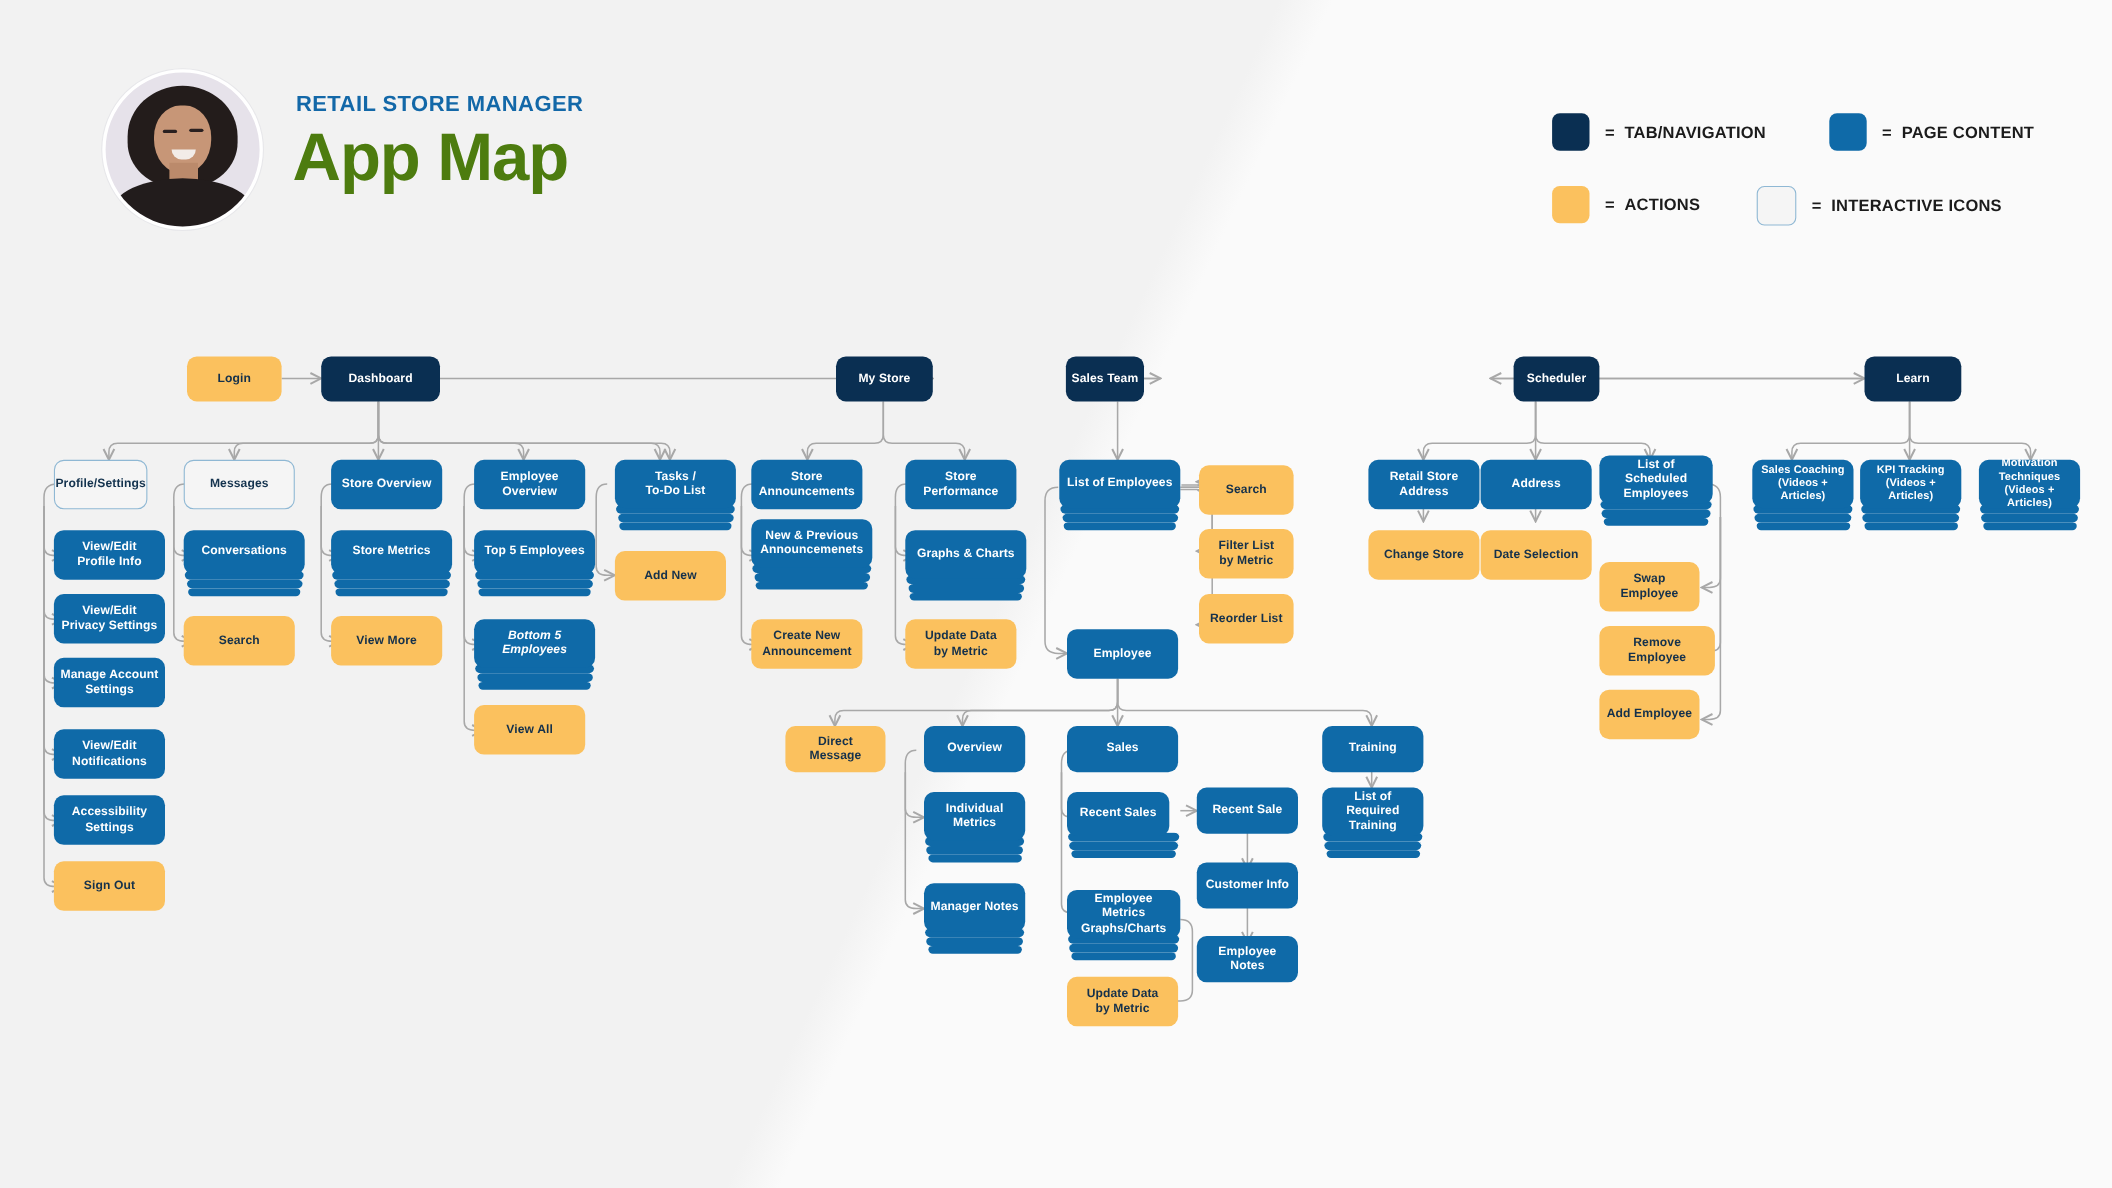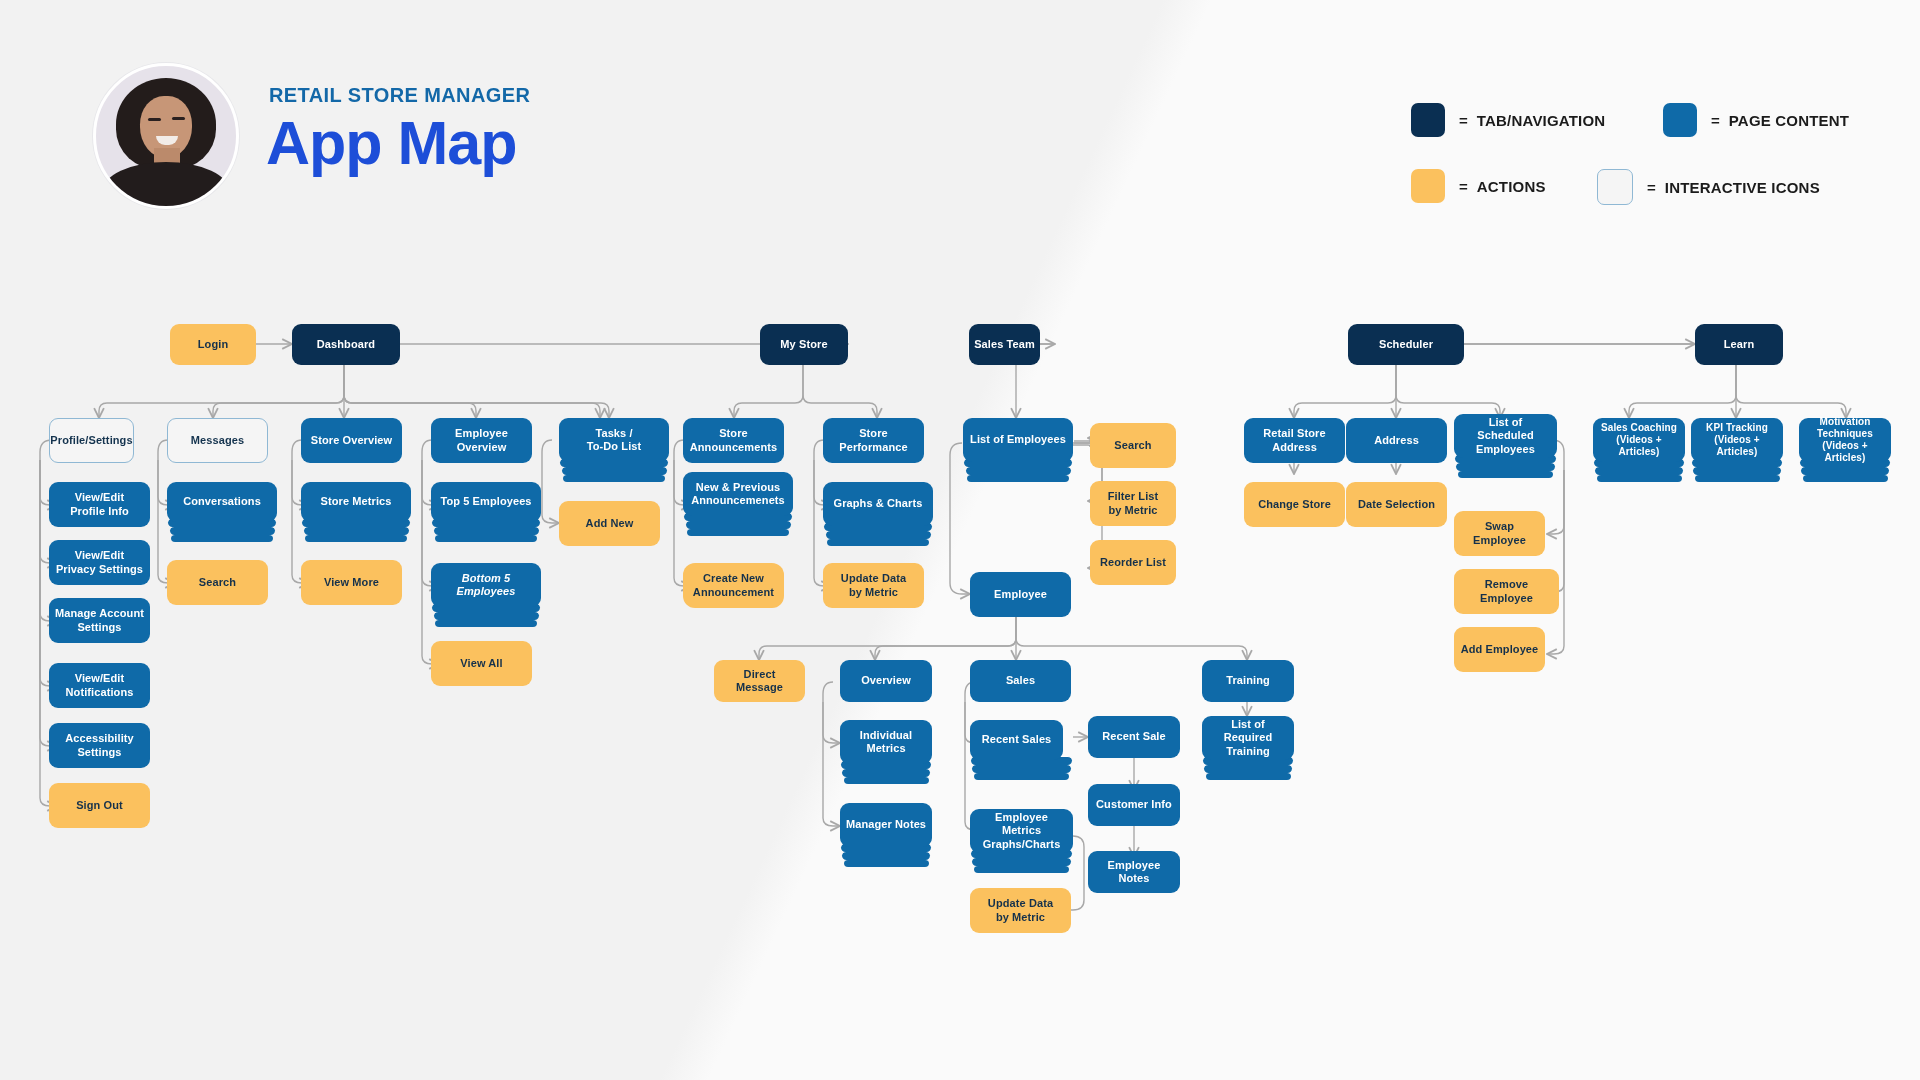--- a/index.html
+++ b/index.html
@@ -31,21 +31,21 @@
   #avatar .eyeL{position:absolute;left:52px;top:52px;width:13px;height:3px;border-radius:2px;background:#2a2020;}
   #avatar .eyeR{position:absolute;left:76px;top:51px;width:13px;height:3px;border-radius:2px;background:#2a2020;}
   #avatar .mouth{position:absolute;left:60px;top:70px;width:22px;height:9px;border-radius:0 0 11px 11px;background:#f2ece8;}
 
   #kicker{
     position:absolute;left:269px;top:84px;
     font-size:20px;font-weight:bold;letter-spacing:.4px;color:#1368a8;
   }
   #maintitle{
     position:absolute;left:266px;top:113px;
-    font-size:61px;font-weight:bold;letter-spacing:-1px;color:#1d4ed8;line-height:1;
+    font-size:61px;font-weight:bold;letter-spacing:-1px;color:#4d7c0f;line-height:1;
   }
 
   
   .legend-item{position:absolute;display:flex;align-items:center;}
   .legend-sw{width:34px;height:34px;border-radius:7px;}
   .legend-eq{margin-left:14px;font-size:15px;font-weight:bold;color:#1b1b1b;}
   .legend-lb{margin-left:9px;font-size:15px;font-weight:bold;color:#1b1b1b;letter-spacing:.2px;}
 
   
   .node{
@@ -203,21 +203,21 @@
   <div class="legend-item" style="left:1597px;top:169px;">
     <div class="legend-sw icon"></div>
     <div class="legend-eq">=</div>
     <div class="legend-lb">INTERACTIVE ICONS</div>
   </div>
 
   <div class="node action" style="left:170px;top:324px;width:86px;height:41px;">Login</div>
   <div class="node nav" style="left:292px;top:324px;width:108px;height:41px;">Dashboard</div>
   <div class="node nav" style="left:760px;top:324px;width:88px;height:41px;">My Store</div>
   <div class="node nav" style="left:969px;top:324px;width:71px;height:41px;">Sales Team</div>
-  <div class="node nav" style="left:1348px;top:324px;width:116px;height:41px;">Scheduler</div>
+  <div class="node nav" style="left:1376px;top:324px;width:78px;height:41px;">Scheduler</div>
   <div class="node nav" style="left:1695px;top:324px;width:88px;height:41px;">Learn</div>
 
   <div class="node icon" style="left:49px;top:418px;width:85px;height:45px;">Profile/Settings</div>
   <div class="node page" style="left:49px;top:482px;width:101px;height:45px;">View/Edit<br>Profile Info</div>
   <div class="node page" style="left:49px;top:540px;width:101px;height:45px;">View/Edit<br>Privacy Settings</div>
   <div class="node page" style="left:49px;top:598px;width:101px;height:45px;">Manage Account<br>Settings</div>
   <div class="node page" style="left:49px;top:663px;width:101px;height:45px;">View/Edit<br>Notifications</div>
   <div class="node page" style="left:49px;top:723px;width:101px;height:45px;">Accessibility<br>Settings</div>
   <div class="node action" style="left:49px;top:783px;width:101px;height:45px;">Sign Out</div>
 
@@ -262,21 +262,21 @@
   </div>
   <div class="node action" style="left:559px;top:501px;width:101px;height:45px;">Add New</div>
 
   <div class="node page" style="left:683px;top:418px;width:101px;height:45px;">Store<br>Announcements</div>
   <div class="nodewrap stack" style="left:683px;top:472px;width:110px;height:66px;">
     <div class="sheet" style="top:56px;width:102px;height:8px;left:4px;"></div>
     <div class="sheet" style="top:48px;width:105px;height:9px;left:3px;"></div>
     <div class="sheet" style="top:40px;width:108px;height:9px;left:1px;"></div>
     <div class="node page" style="width:110px;height:44px;">New &amp; Previous<br>Announcemenets</div>
   </div>
-  <div class="node action" style="left:683px;top:563px;width:101px;height:45px;border-radius:12px;">Create New<br>Announcement</div>
+  <div class="node action" style="left:683px;top:563px;width:101px;height:45px;">Create New<br>Announcement</div>
 
   <div class="node page" style="left:823px;top:418px;width:101px;height:45px;">Store<br>Performance</div>
   <div class="nodewrap stack" style="left:823px;top:482px;width:110px;height:66px;">
     <div class="sheet" style="top:56px;width:102px;height:8px;left:4px;"></div>
     <div class="sheet" style="top:48px;width:105px;height:9px;left:3px;"></div>
     <div class="sheet" style="top:40px;width:108px;height:9px;left:1px;"></div>
     <div class="node page" style="width:110px;height:44px;">Graphs &amp; Charts</div>
   </div>
   <div class="node action" style="left:823px;top:563px;width:101px;height:45px;">Update Data<br>by Metric</div>
 

